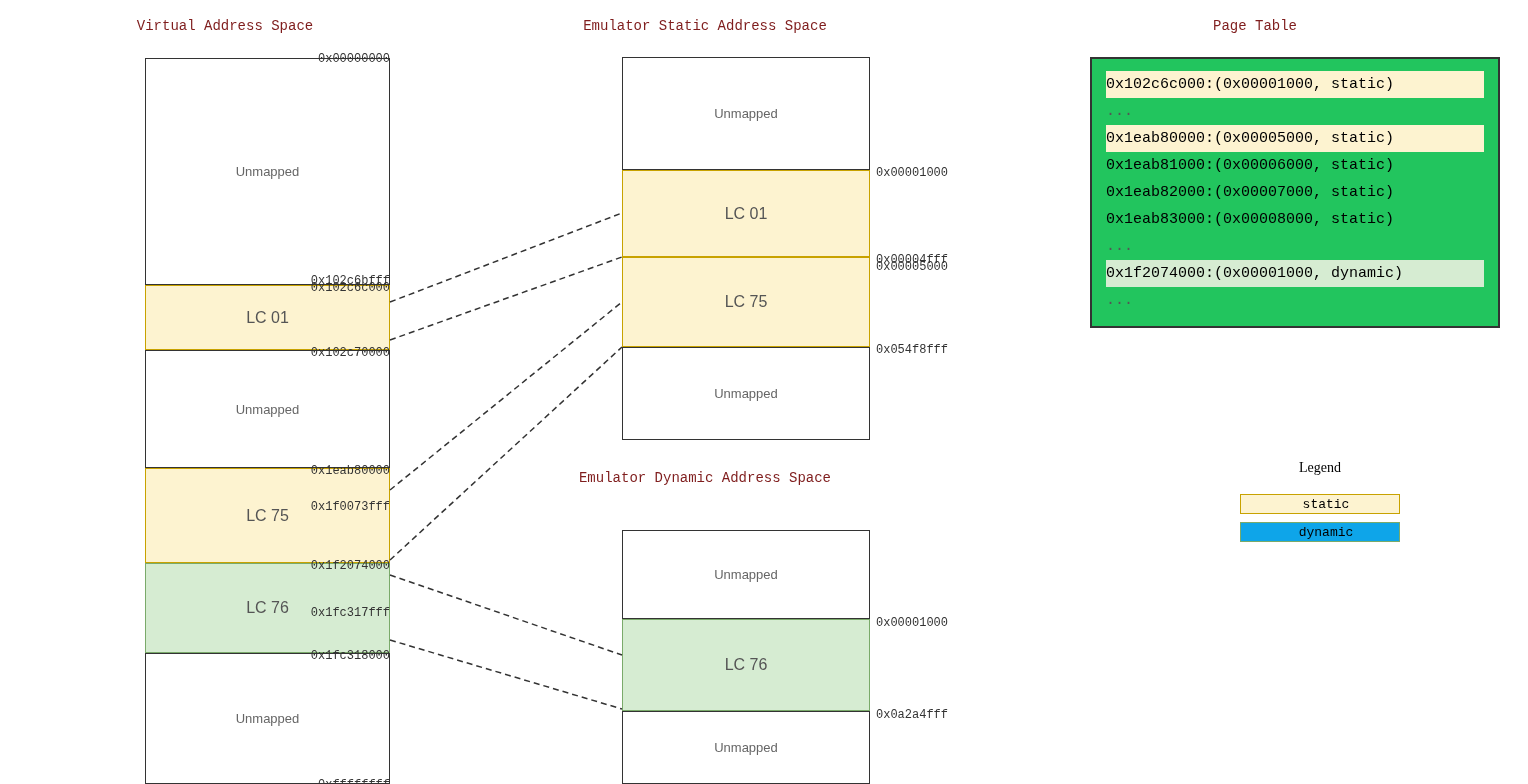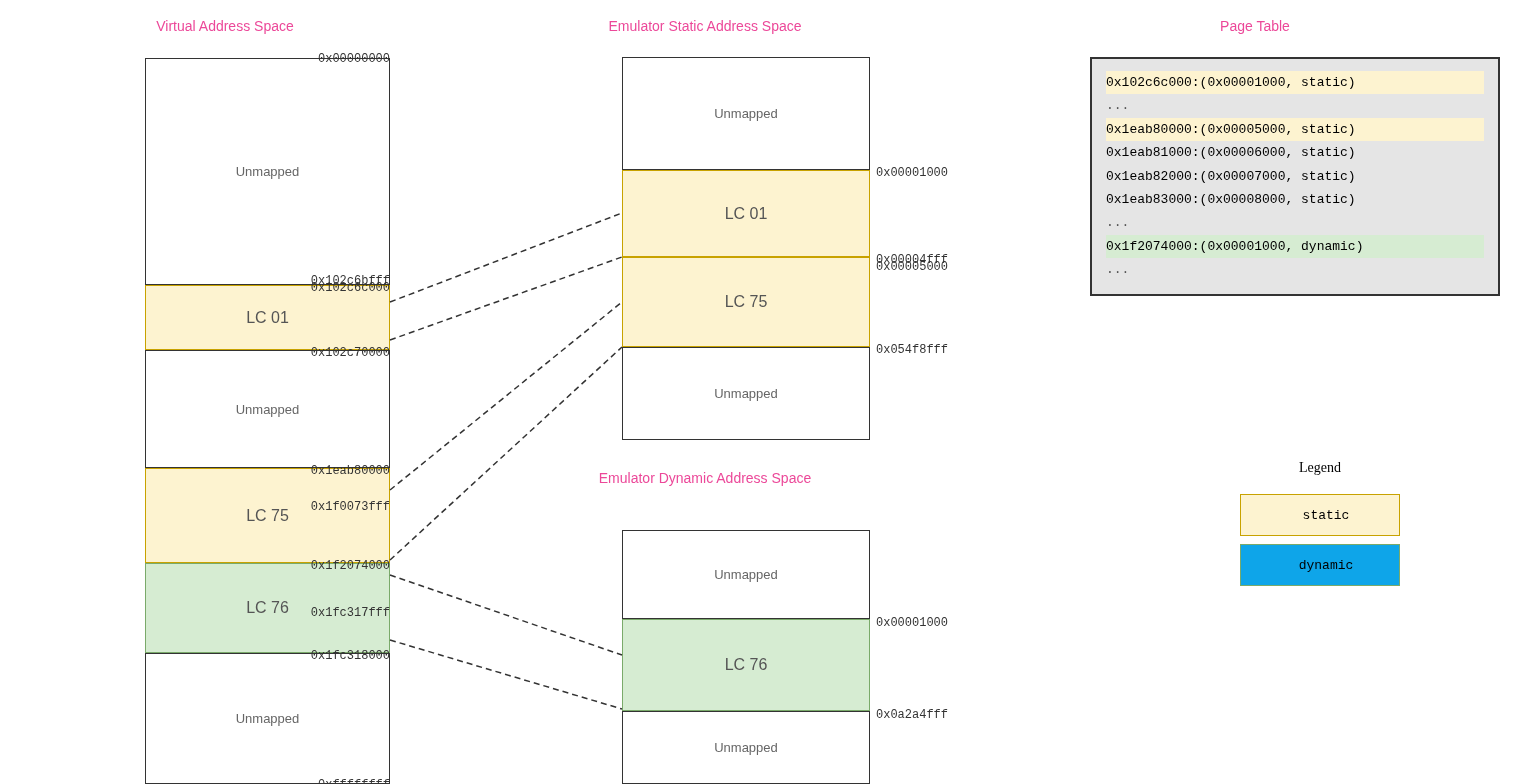--- a/index.html
+++ b/index.html
@@ -17,23 +17,23 @@
       position: relative;
       width: 1528px;
       height: 784px;
     }
 
     
     .col-title {
       position: absolute;
       top: 18px;
       text-align: center;
-      font-family: Liberation Sans, sans-serif;
+      font-family: Liberation Mono, monospace;
       font-size: 14px;
-      color: #ec4899;
+      color: #7f1d1d;
       white-space: nowrap;
     }
 
     
     .addr-label {
       position: absolute;
       font-family: 'Courier New', Courier, monospace;
       font-size: 12px;
       color: #333;
       white-space: nowrap;
@@ -77,39 +77,39 @@
       height: 784px;
       pointer-events: none;
     }
 
     
     .page-table-box {
       position: absolute;
       border: 2px solid #333;
       padding: 12px 14px;
       font-family: 'Courier New', Courier, monospace;
-      font-size: 13px;
+      font-size: 15px;
       line-height: 1.8;
-      background: #e5e5e5;
+      background: #22c55e;
     }
 
     .page-table-line {
       white-space: nowrap;
     }
 
     .pt-yellow { background: #fdf3d0; }
     .pt-green  { background: #d6ecd2; }
     .pt-dots   { color: #555; }
 
     .legend-item {
       display: flex;
       align-items: center;
       justify-content: center;
       width: 160px;
-      height: 42px;
+      height: 20px;
       border: 1.5px solid #aaa;
       font-size: 13px;
       font-family: 'Courier New', Courier, monospace;
       padding-left: 12px;
     }
 
     .legend-item.static  { background: #fdf3d0; border-color: #c8a200; }
     .legend-item.dynamic { background: #0ea5e9; border-color: #7aaa6a; }
   </style>
 </head>

